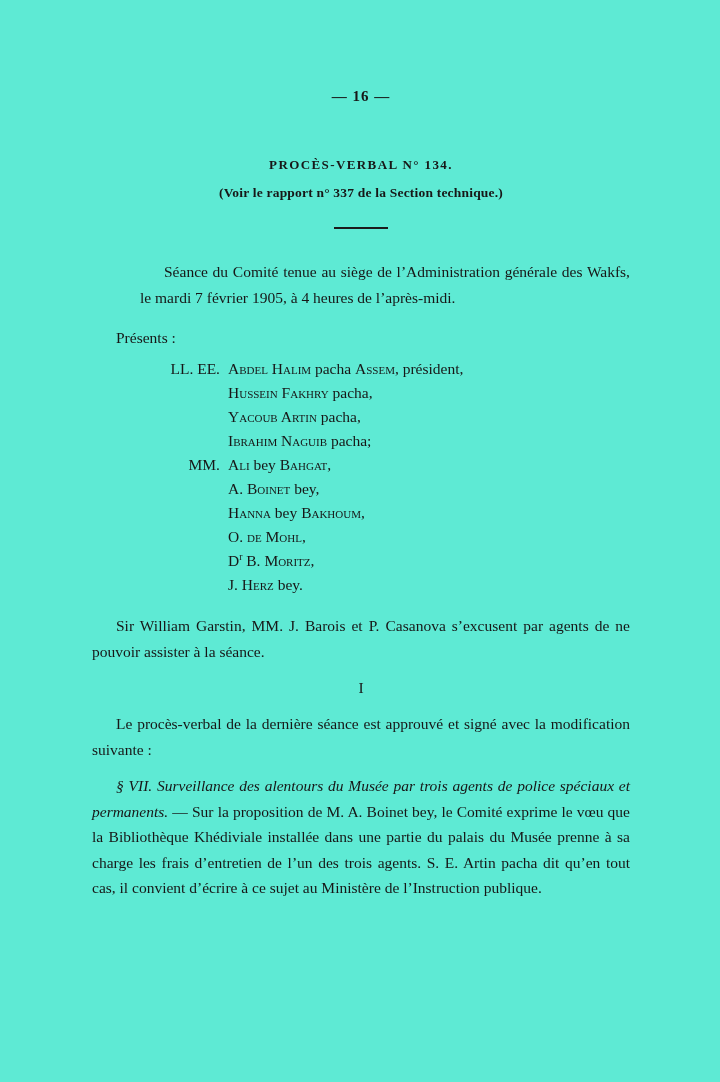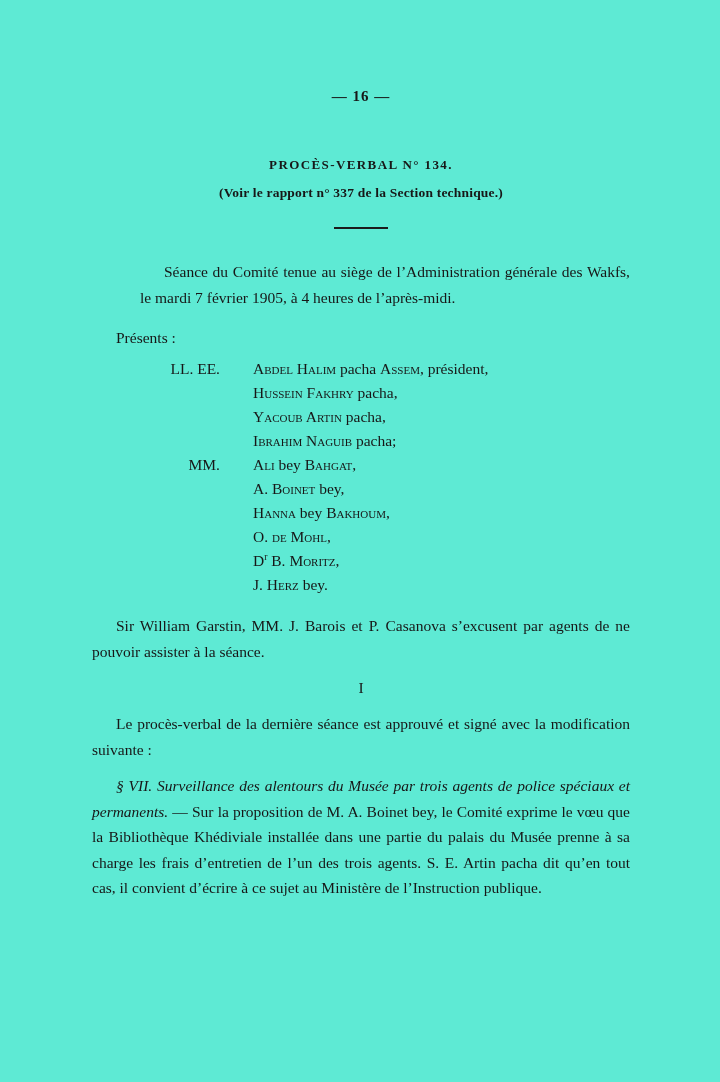--- a/index.html
+++ b/index.html
@@ -54,21 +54,20 @@
   }
   .opening { margin-top: 30px; margin-left: 48px; }
   .presents { margin-top: 14px; }
   .att-list {
     margin-top: 6px;
     font-size: 15.5px;
   }
   .att-row {
     display: flex;
     line-height: 24px;
-    gap: 25px;
   }
   .att-group {
     flex: 0 0 128px;
     text-align: right;
     padding-right: 8px;
     white-space: pre;
   }
   .att-name { white-space: pre-wrap; }
   .sc { font-variant: small-caps; }
   .sup {

